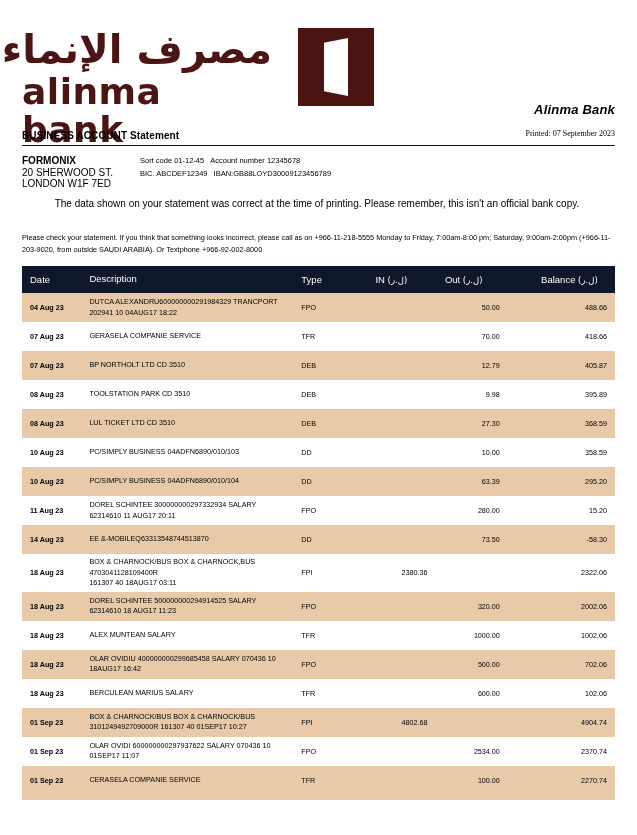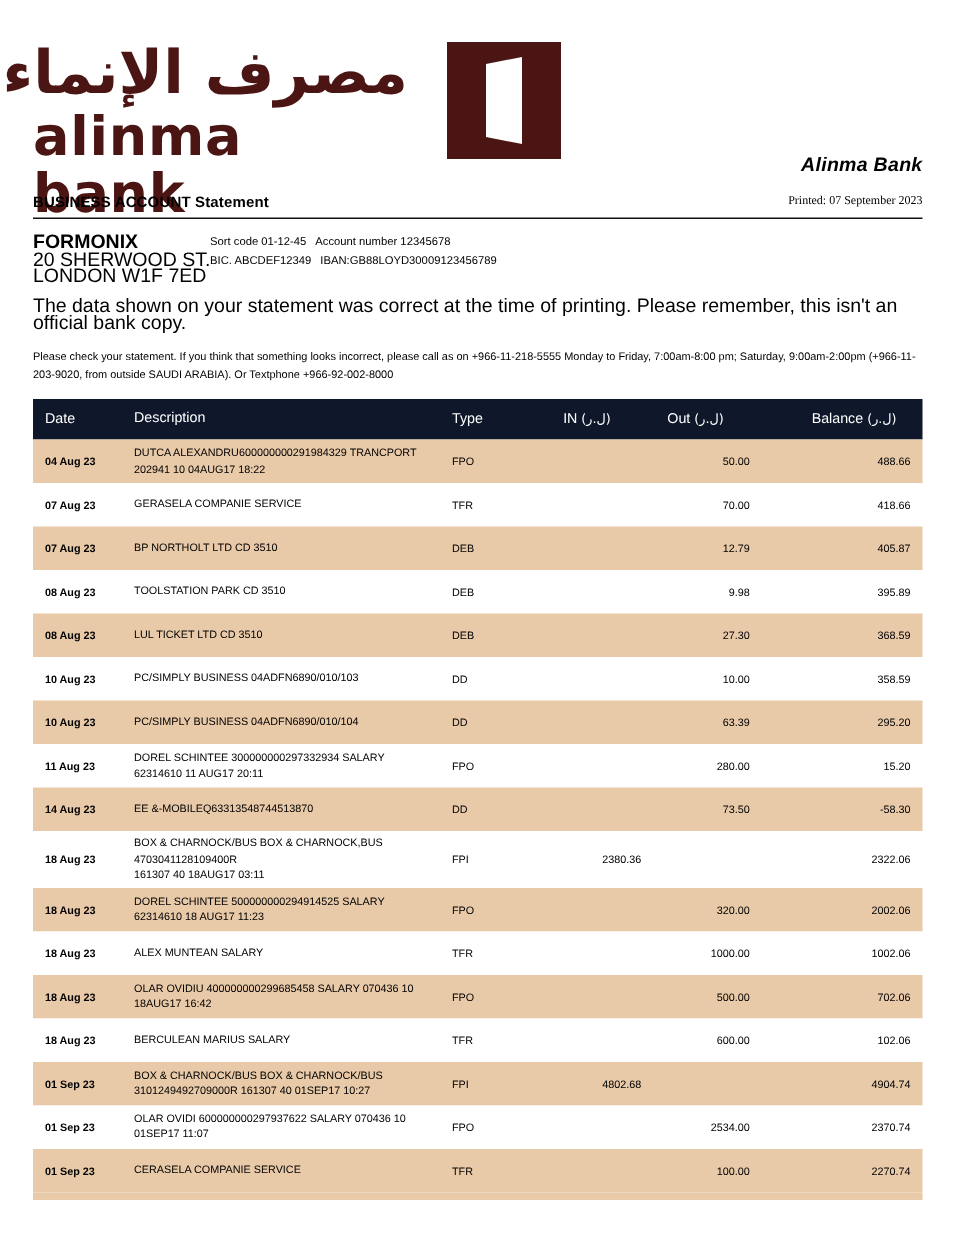--- a/index.html
+++ b/index.html
@@ -100,41 +100,42 @@
     width: 593px;
     border-top: 1.3px solid #111111;
   }
   .rule-top { top: 145px; }
 
   
   .addr {
     position: absolute;
     left: 22px;
     top: 155px;
-    font-size: 13px;
+    font-size: 10px;
     line-height: 11.5px;
   }
   .addr .name { font-weight: bold; }
   .acct {
     position: absolute;
     left: 140px;
     top: 155px;
     font-size: 7.5px;
     line-height: 12.5px;
   }
   .acct .sp { display: inline-block; width: 6px; }
 
   
   .notice1 {
     position: absolute;
     left: 22px;
     top: 198px;
-    font-size: 13px;
+    font-size: 10px;
     line-height: 11px;
     width: 590px;
+    text-align: center;
   }
   .notice2 {
     position: absolute;
     left: 22px;
     top: 232px;
     font-size: 7.3px;
     line-height: 12px;
     width: 596px;
   }
 

